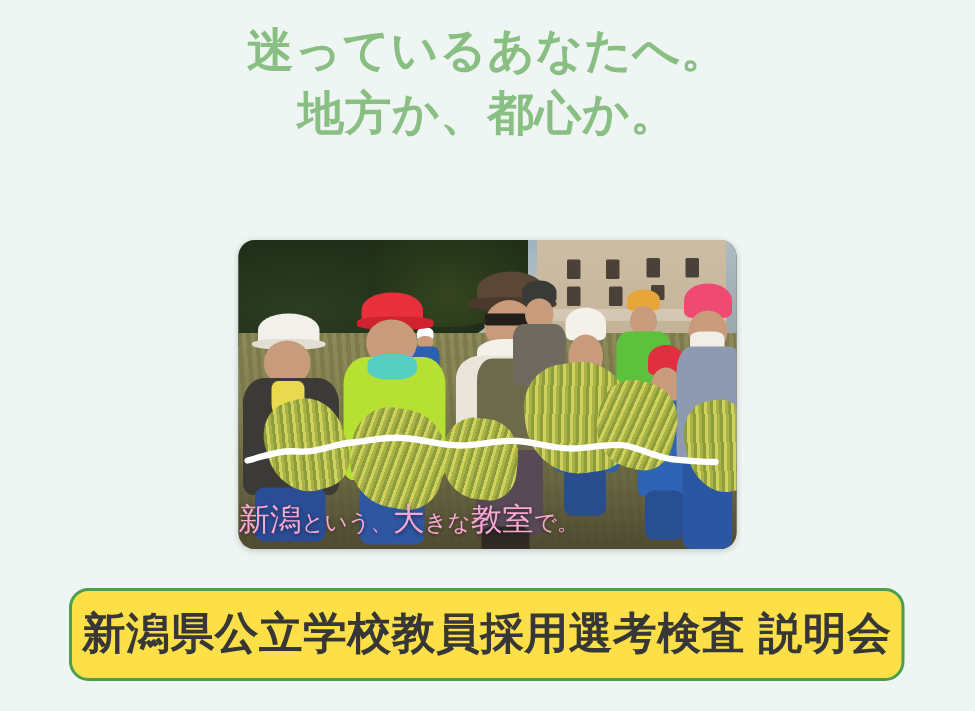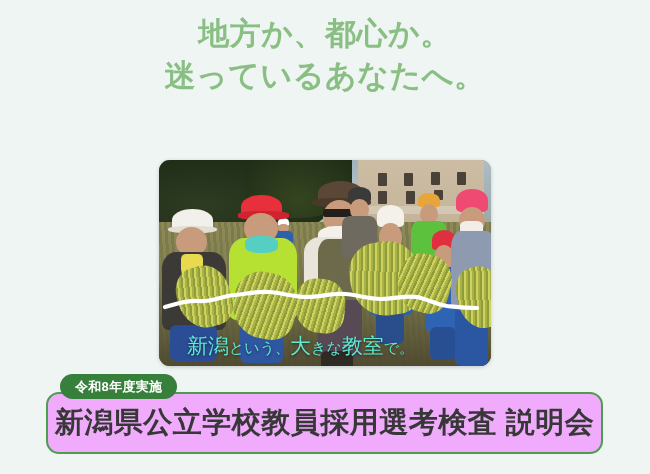--- a/index.html
+++ b/index.html
@@ -164,43 +164,43 @@
     position: absolute;
     left: 0;
     bottom: 26%;
     width: 100%;
     height: 26px;
     pointer-events: none;
   }
   
   .ph-caption {
     position: absolute;
-    left: 28px;
+    left: 0;
     bottom: 6px;
-    color: #5eead4;
+    color: #f9a8d4;
     font-family: "DejaVu Serif", "Liberation Serif", serif;
     font-size: 21px;
     line-height: 24px;
     font-weight: 400;
     letter-spacing: 0px;
     text-shadow: 0 1px 3px rgba(0,0,0,0.55);
     white-space: nowrap;
   }
   .ph-caption .sm { font-size: 15px; }
 
   
   .banner {
     position: absolute;
     left: 46px;
     top: 392px;
     width: 557px;
     height: 62px;
     border: 2px solid #4a9e4e;
     border-radius: 13px;
-    background: #f0abfc;
+    background: #fde047;
     box-sizing: border-box;
   }
   .banner-title {
     position: absolute;
     left: 0; top: 0;
     width: 100%; height: 100%;
     display: flex;
     align-items: center;
     justify-content: center;
     color: #373737;
@@ -226,22 +226,22 @@
     letter-spacing: 0.3px;
     white-space: nowrap;
   }
 </style>
 </head>
 <body>
 
 <div id="page">
 
   <div class="headline">
+    <span class="hl-line">迷っているあなたへ。</span>
     <span class="hl-line">地方か、都心か。</span>
-    <span class="hl-line">迷っているあなたへ。</span>
   </div>
 
 
   <div class="photo-card">
     <div class="photo-stage">
 
       <div class="ph-sky"></div>
       <div class="ph-farright"></div>
 
       <div class="ph-building">
@@ -347,15 +347,14 @@
       <div class="ph-caption">
         <span>新潟</span><span class="sm">という、</span><span>大</span><span class="sm">きな</span><span>教室</span><span class="sm">で。</span>
       </div>
 
     </div>
   </div>
 
   <div class="banner">
     <div class="banner-title">新潟県公立学校教員採用選考検査 説明会</div>
   </div>
-  <div class="banner-badge">令和8年度実施</div>
 
 </div>
 
 </body></html>

